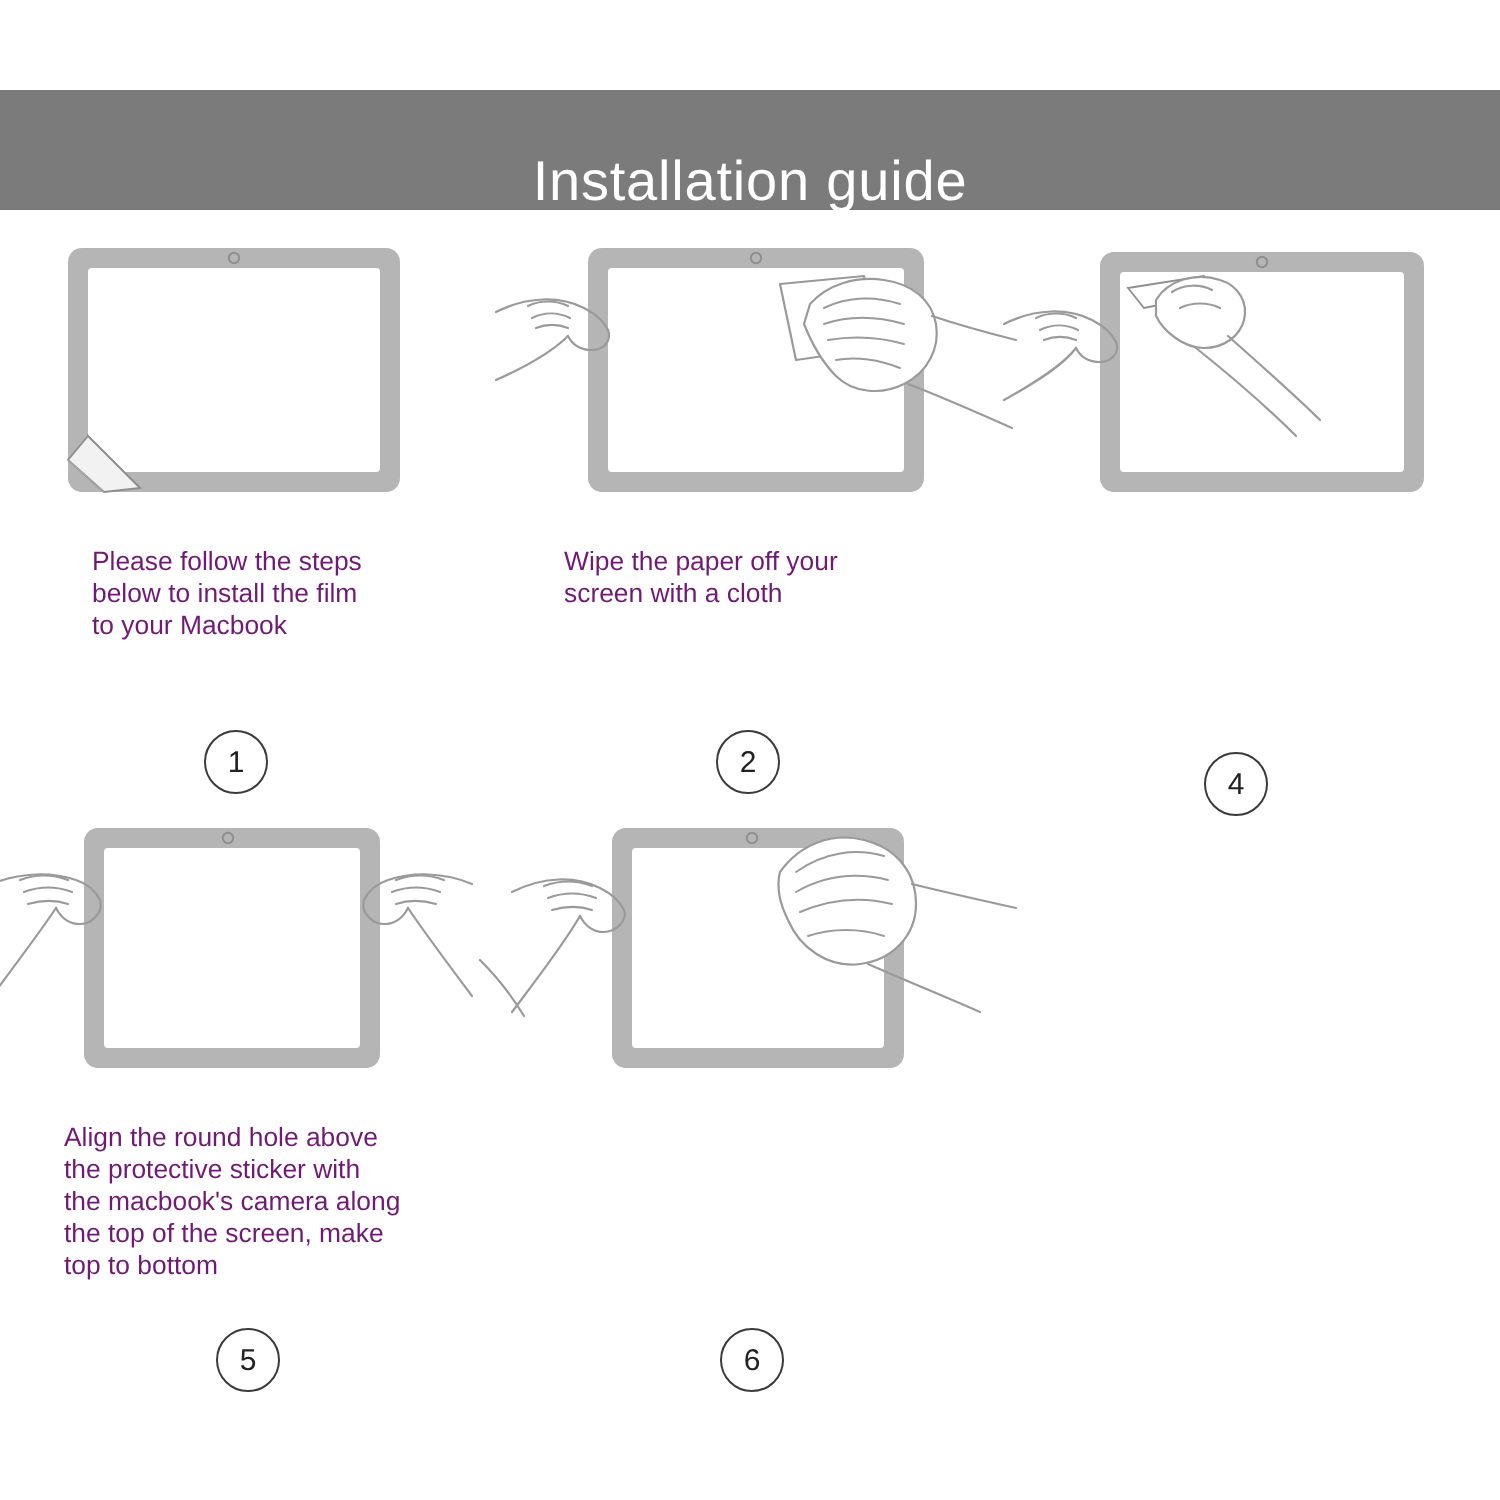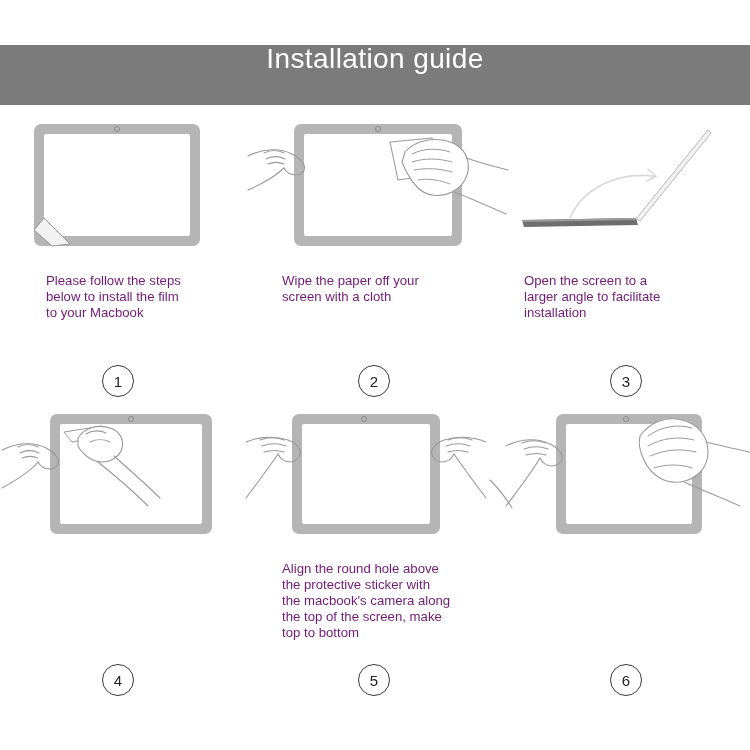--- a/index.html
+++ b/index.html
@@ -18,21 +18,21 @@
 
   
   .header-bar {
     position: absolute;
     left: 0;
     top: 45px;
     width: 750px;
     height: 60px;
     background: #7b7b7b;
     display: flex;
-    align-items: flex-start;
+    align-items: flex-end;
     justify-content: center;
   }
   .header-title {
     color: #ffffff;
     font-size: 28px;
     font-weight: 400;
     letter-spacing: 0.4px;
     line-height: 1;
   }
 
@@ -161,44 +161,20 @@
           <path d="M204 40 C 216 44, 230 48, 246 52"></path>
           <path d="M192 74 C 208 80, 226 88, 244 96"></path>
         </g>
       </svg>
     </div>
     <div class="step-text">Wipe the paper off your
 screen with a cloth</div>
     <div class="step-badge">2</div>
   </div>
 
-  <div class="step-cell col3 r1">
-    <div class="art-area">
-      <svg width="250" height="135" viewBox="0 0 250 135">
-
-        <g>
-          <path d="M10 102 L124 100 L126 107 L12 109 Z" fill="#6e6e6e"></path>
-          <path d="M10 102 L124 100 L124 102 L10 104 Z" fill="#9b9b9b"></path>
-        </g>
-
-        <g>
-          <path d="M124 101 L196 12 L199 15 L128 103 Z" fill="#f3f3f3" stroke="#b0b0b0" stroke-width="0.9"></path>
-        </g>
-
-        <g fill="none" stroke="#d8d8d8" stroke-width="1.6" stroke-linecap="round">
-          <path d="M58 100 C 70 72, 102 54, 142 58"></path>
-          <path d="M136 51 L144 58 L135 63"></path>
-        </g>
-      </svg>
-    </div>
-    <div class="step-text">Open the screen to a
-larger angle to facilitate
-installation</div>
-    <div class="step-badge">3</div>
-  </div>
 
   <div class="step-cell col1 r2">
     <div class="art-area">
       <svg width="226" height="135" viewBox="0 0 226 135">
         <rect x="38" y="8" width="162" height="120" rx="7" ry="7" fill="#b5b5b5"></rect>
         <rect x="48" y="18" width="142" height="100" rx="2" ry="2" fill="#ffffff"></rect>
         <circle cx="119" cy="13" r="2.6" fill="none" stroke="#8f8f8f" stroke-width="1"></circle>
 
         <g fill="none" stroke="#9a9a9a" stroke-width="1.1" stroke-linecap="round" stroke-linejoin="round">
           <path d="M-10 44 C 6 36, 22 36, 34 42 C 40 45, 44 49, 46 53"></path>

